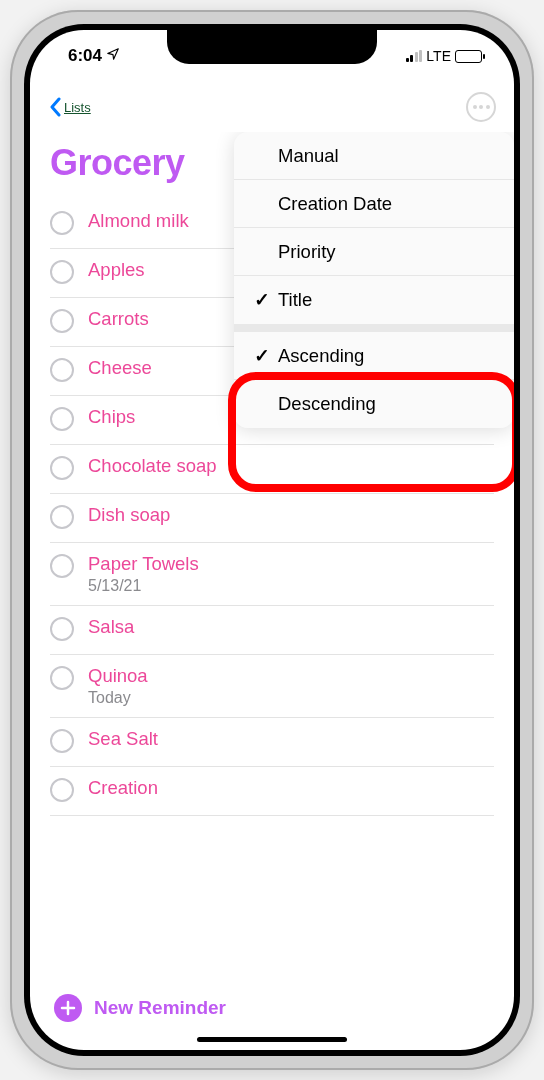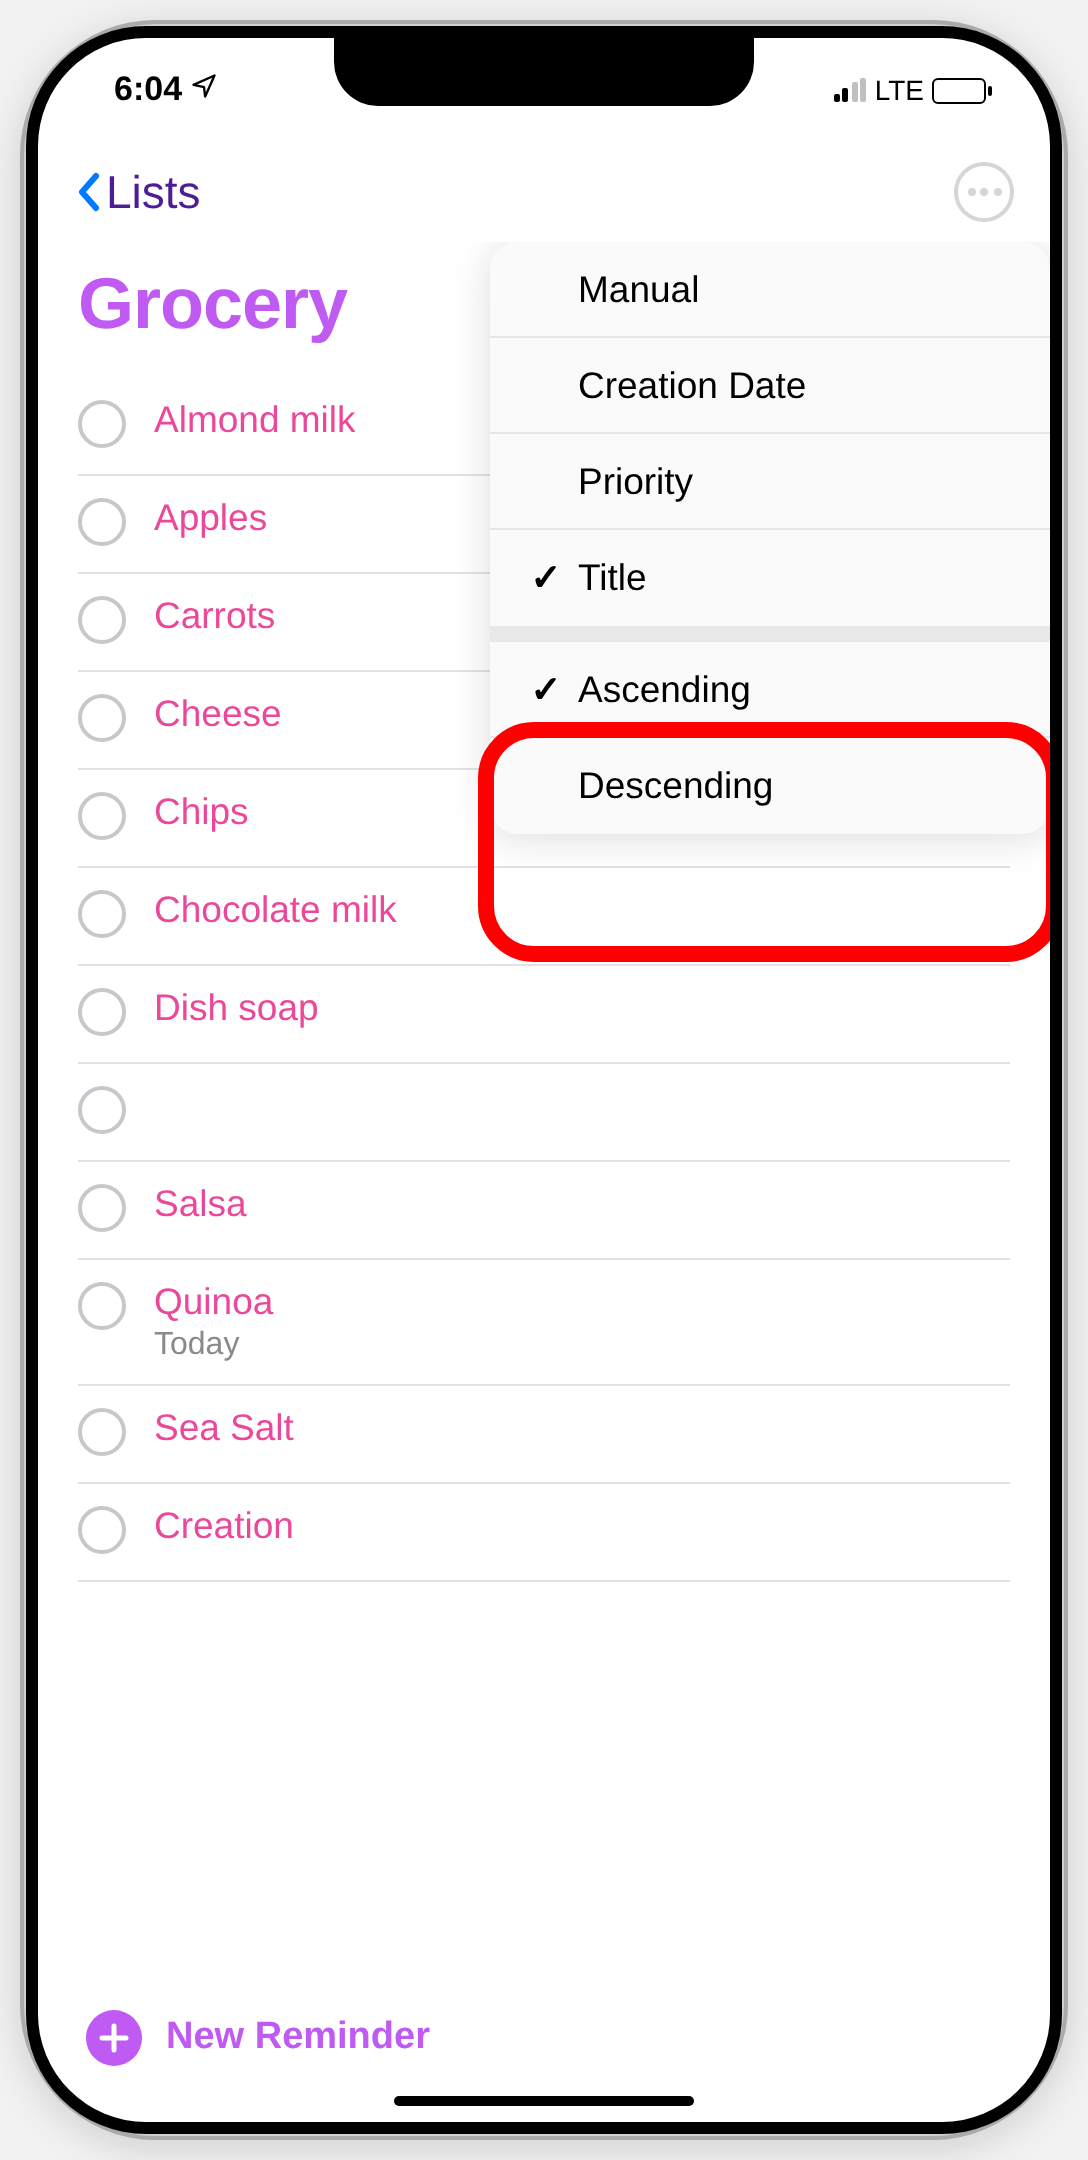--- a/index.html
+++ b/index.html
@@ -9,21 +9,21 @@
       display: flex;
       justify-content: center;
       align-items: flex-start;
       padding: 10px;
     }
     .phone-frame {
       width: 524px;
       height: 1060px;
       background: #d0d0d0;
       border-radius: 68px;
-      padding: 3px;
+      padding: 14px;
       box-shadow: inset 0 0 0 2px #aaa, 0 4px 20px rgba(0,0,0,0.15);
       position: relative;
     }
     .phone-inner {
       width: 100%;
       height: 100%;
       background: #000;
       border-radius: 60px;
       padding: 6px;
     }
@@ -64,23 +64,24 @@
     .nav-bar {
       height: 50px;
       display: flex;
       justify-content: space-between;
       align-items: center;
       padding: 0 18px;
     }
     .back-button {
       display: flex;
       align-items: center;
-      color: #4c1d95;
-      font-size: 23px;
+      color: #14532d;
+      font-size: 13px;
       gap: 2px;
+      text-decoration: underline;
     }
     .chevron-left {
       width: 14px;
       height: 20px;
     }
     .more-button {
       width: 30px;
       height: 30px;
       border: 2px solid #b5b5b5;
       border-radius: 50%;
@@ -300,31 +301,35 @@
             </div>
             <div class="reminder-item">
               <div class="reminder-radio"></div>
               <div class="reminder-text">
                 <div class="reminder-label">Chips</div>
               </div>
             </div>
             <div class="reminder-item">
               <div class="reminder-radio"></div>
               <div class="reminder-text">
-                <div class="reminder-label">Chocolate milk</div>
+                <div class="reminder-label">Chocolate soap</div>
               </div>
             </div>
             <div class="reminder-item">
               <div class="reminder-radio"></div>
               <div class="reminder-text">
                 <div class="reminder-label">Dish soap</div>
               </div>
             </div>
             <div class="reminder-item">
               <div class="reminder-radio"></div>
+              <div class="reminder-text">
+                <div class="reminder-label">Paper Towels</div>
+                <div class="reminder-sub">5/13/21</div>
+              </div>
             </div>
             <div class="reminder-item">
               <div class="reminder-radio"></div>
               <div class="reminder-text">
                 <div class="reminder-label">Salsa</div>
               </div>
             </div>
             <div class="reminder-item">
               <div class="reminder-radio"></div>
               <div class="reminder-text">

